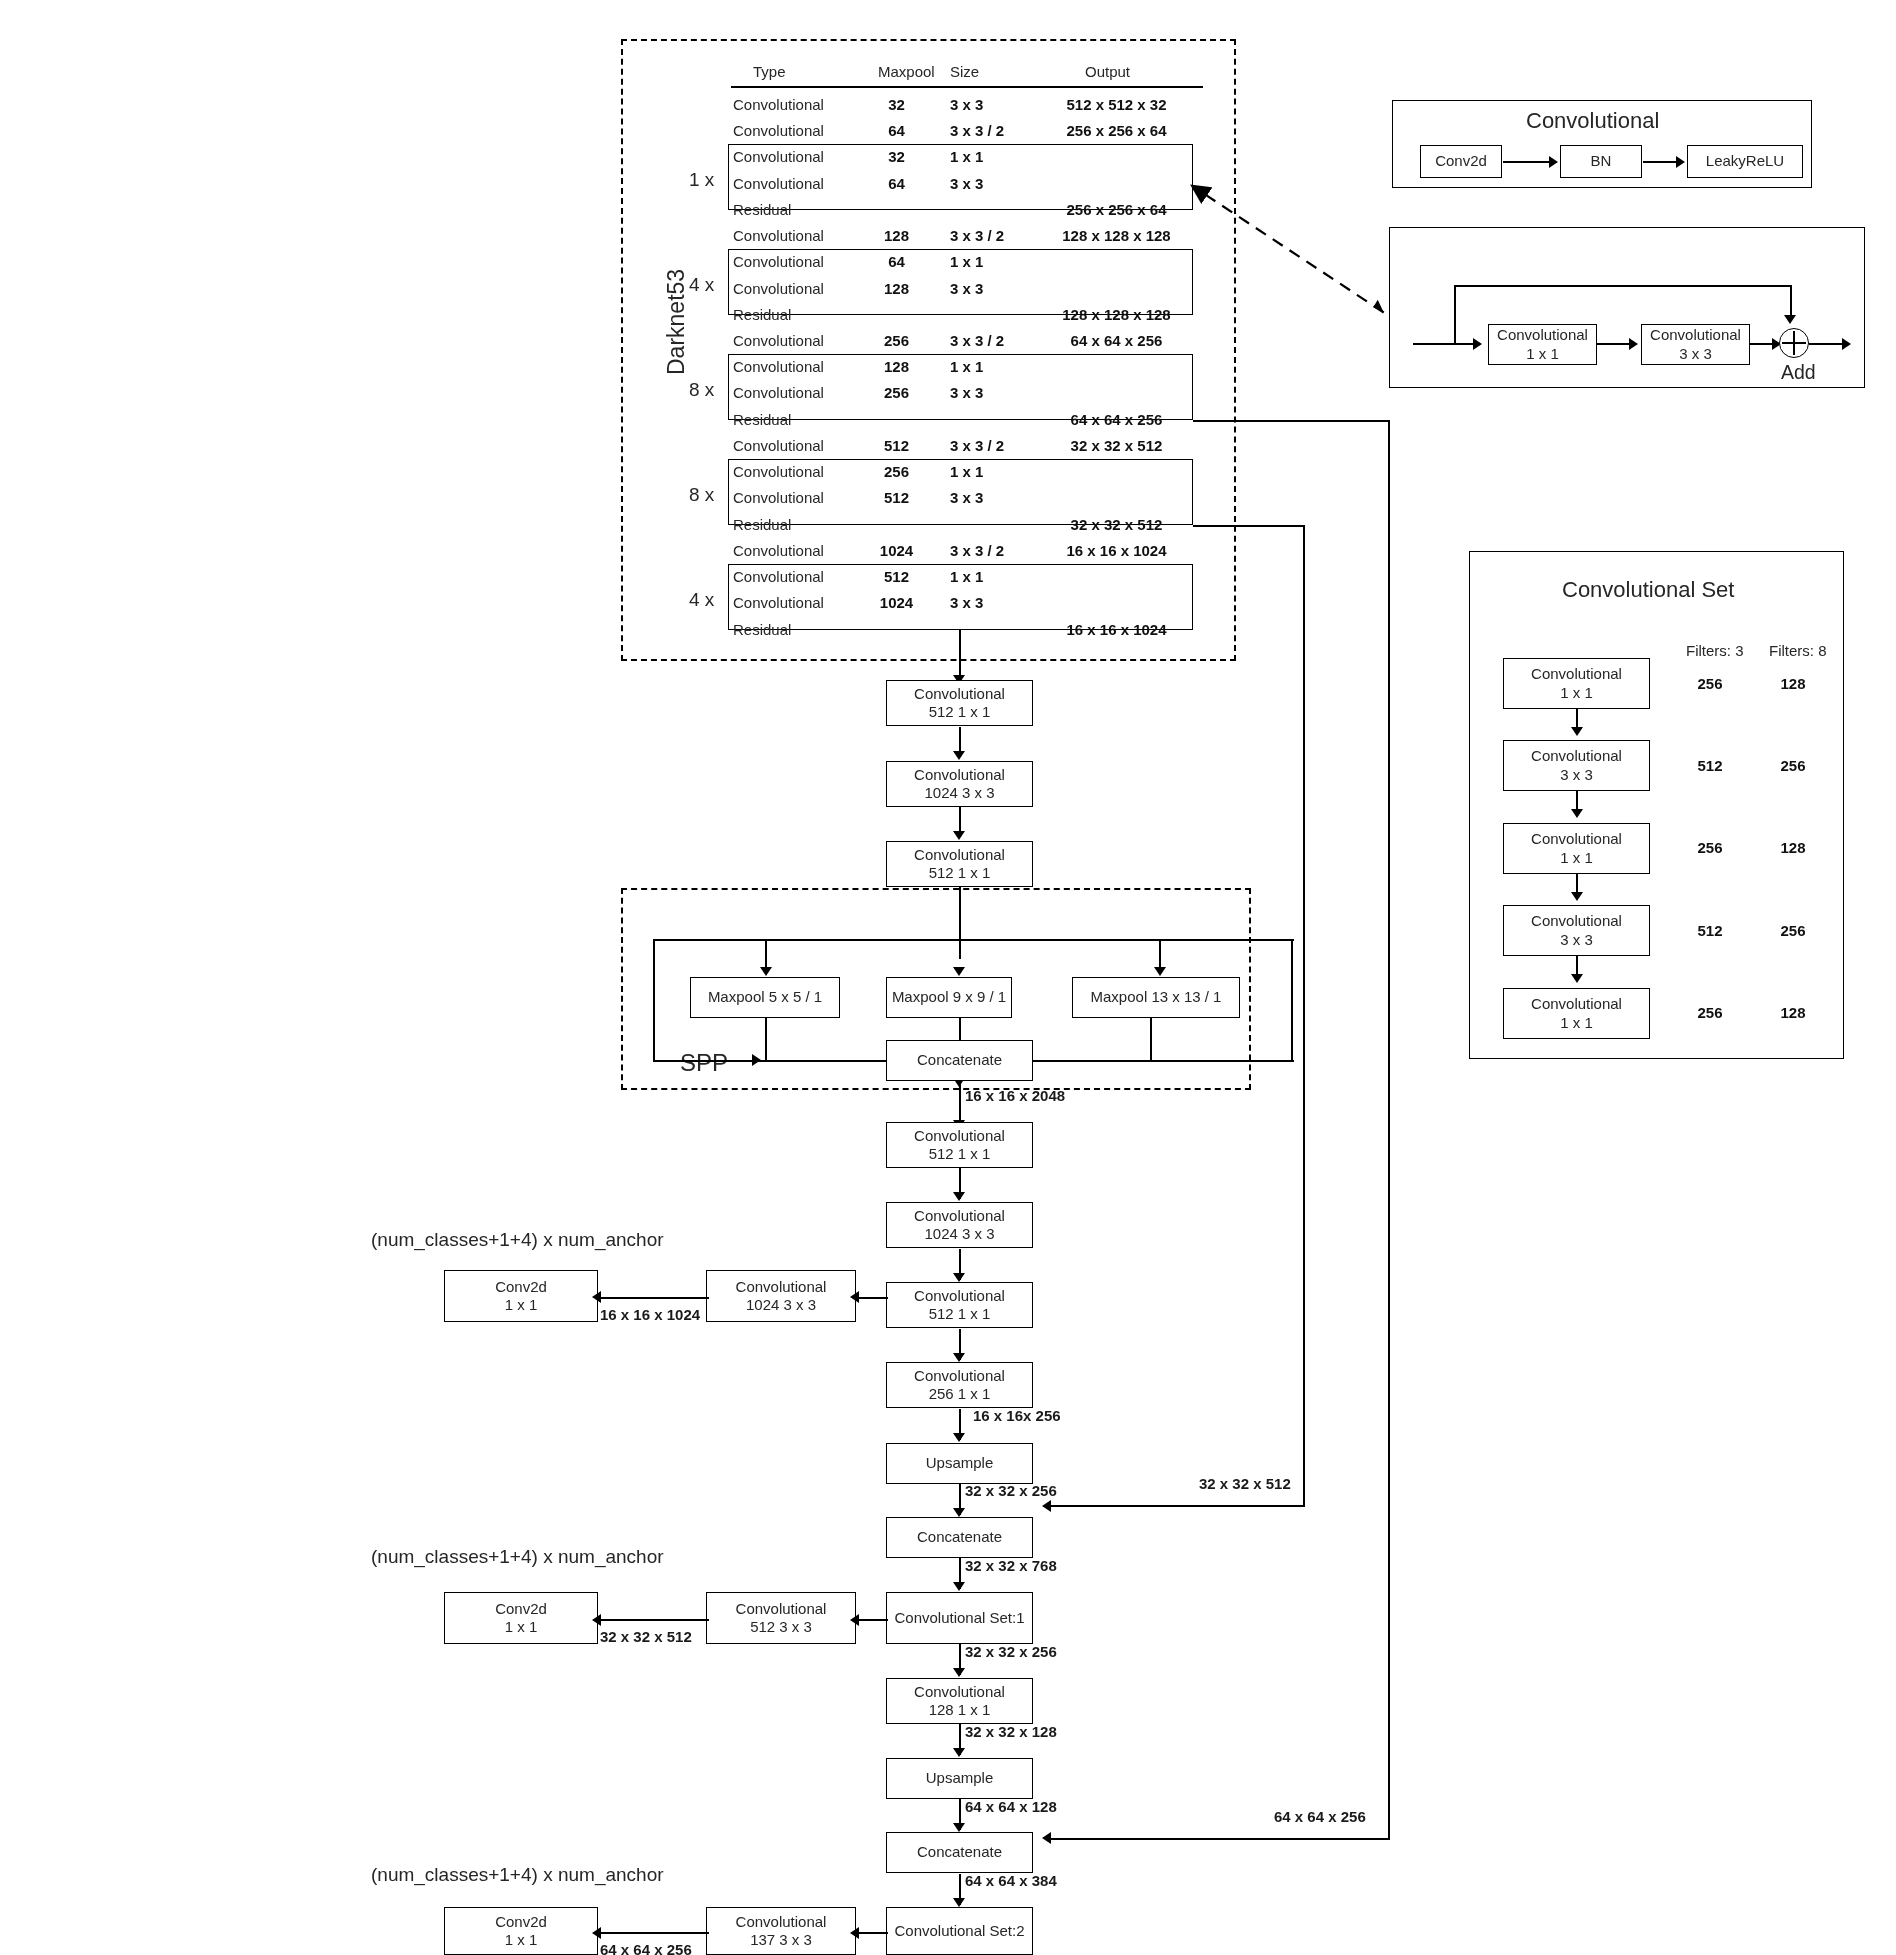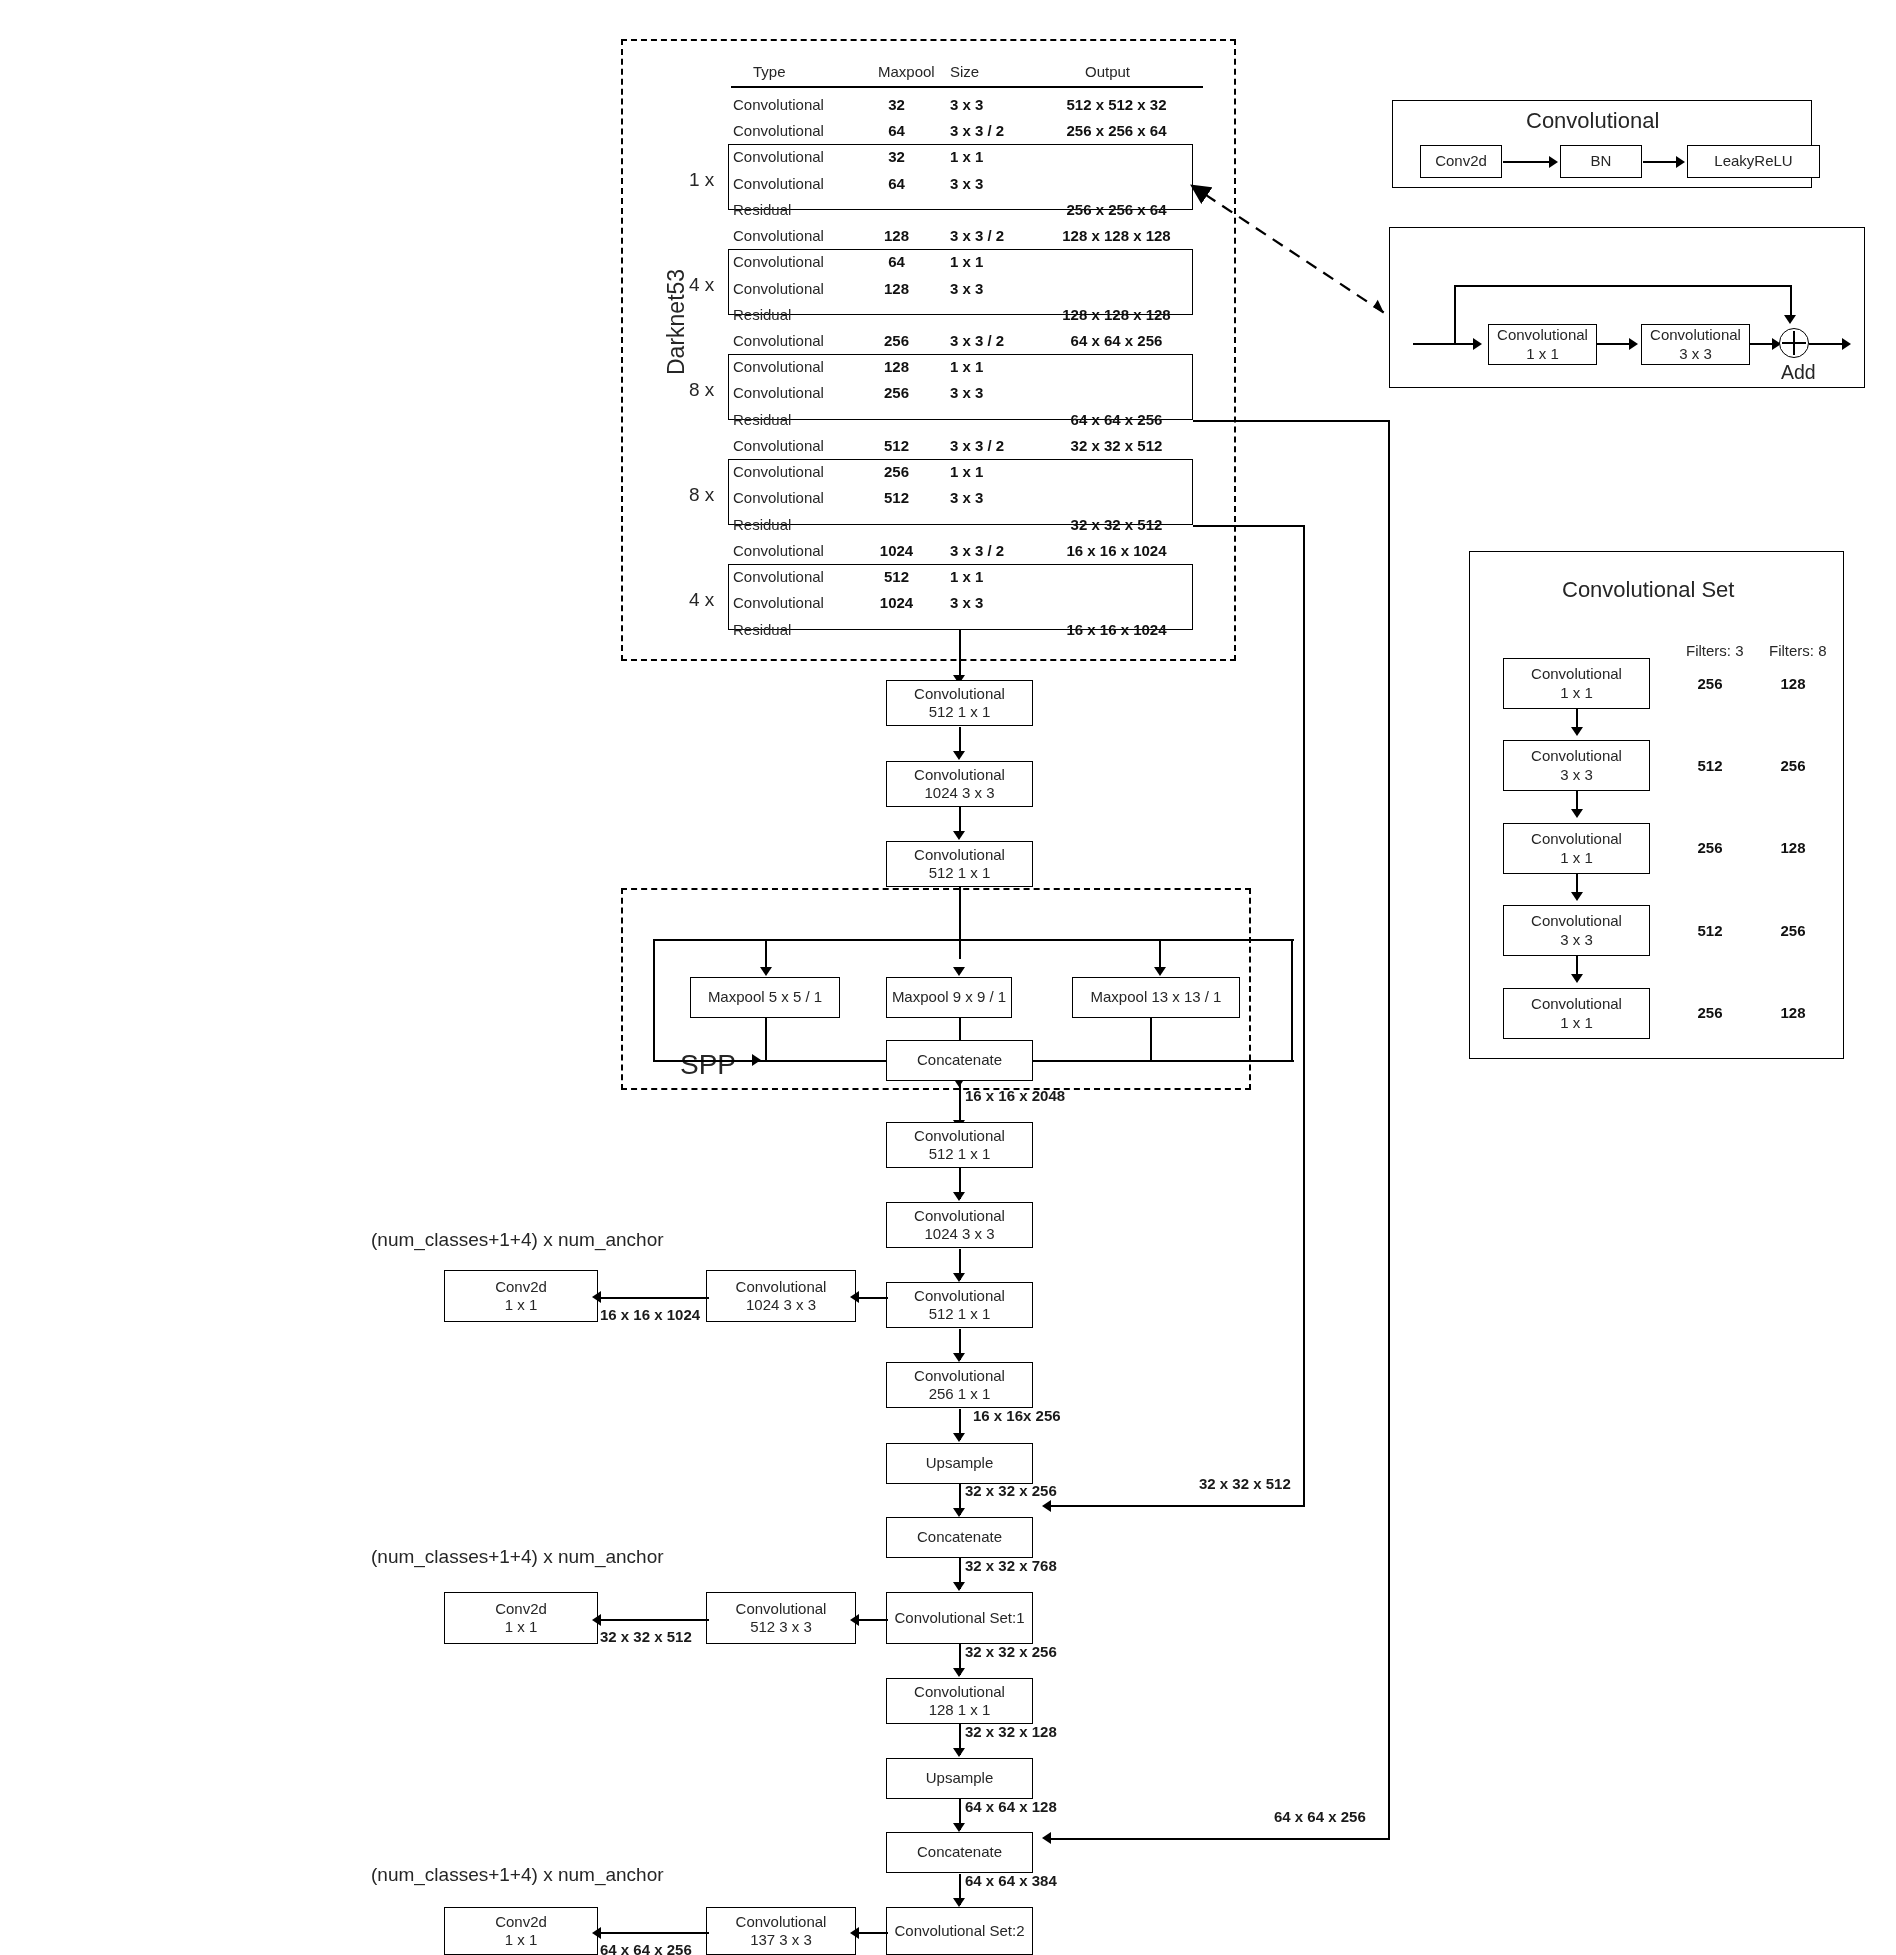--- a/index.html
+++ b/index.html
@@ -64,21 +64,21 @@
   .tcell.bold{font-weight:bold;color:#111;}
   .rot{
     position:absolute;
     transform-origin:left top;
     transform:rotate(-90deg);
     font-size:23px;
     white-space:nowrap;
     color:#262626;
   }
   .bigtitle{position:absolute;font-size:22px;white-space:nowrap;color:#262626;}
-  .spplabel{position:absolute;font-size:28px;color:#262626;}
+  .spplabel{position:absolute;font-size:24px;color:#262626;}
   .plus{
     position:absolute;border:1.9px solid #000;border-radius:50%;
     background:#fff;box-sizing:border-box;
   }
   .plus:before,.plus:after{content:"";position:absolute;background:#000;}
   .plus:before{left:50%;top:2.2px;bottom:2.2px;width:1.9px;margin-left:-0.9px;}
   .plus:after{top:50%;left:2.2px;right:2.2px;height:1.9px;margin-top:-0.9px;}
 </style>
 </head>
 <body>
@@ -189,21 +189,21 @@
   <div class="txt b" style="left:1199px;top:1475px;">32 x 32 x 512</div>
 
   <div class="solidbox" style="left:1392px;top:100px;width:420px;height:88px;"></div>
   <div class="bigtitle" style="left:1526px;top:108px;">Convolutional</div>
   <div class="box" style="left:1420px;top:145px;width:82px;height:33px;">
     <span class="l1">Conv2d</span>
   </div>
   <div class="box" style="left:1560px;top:145px;width:82px;height:33px;">
     <span class="l1">BN</span>
   </div>
-  <div class="box" style="left:1687px;top:145px;width:133px;height:33px;">
+  <div class="box" style="left:1687px;top:145px;width:116px;height:33px;">
     <span class="l1">LeakyReLU</span>
   </div>
   <div class="hline" style="left:1503px;top:161px;width:48px;"></div>
   <div class="ar" style="left:1549px;top:156px;"></div>
   <div class="hline" style="left:1643px;top:161px;width:34px;"></div>
   <div class="ar" style="left:1676px;top:156px;"></div>
 
   <div class="solidbox" style="left:1389px;top:227px;width:476px;height:161px;"></div>
   <div class="box" style="left:1488px;top:324px;width:109px;height:41px;">
     <span class="l1">Convolutional</span>

